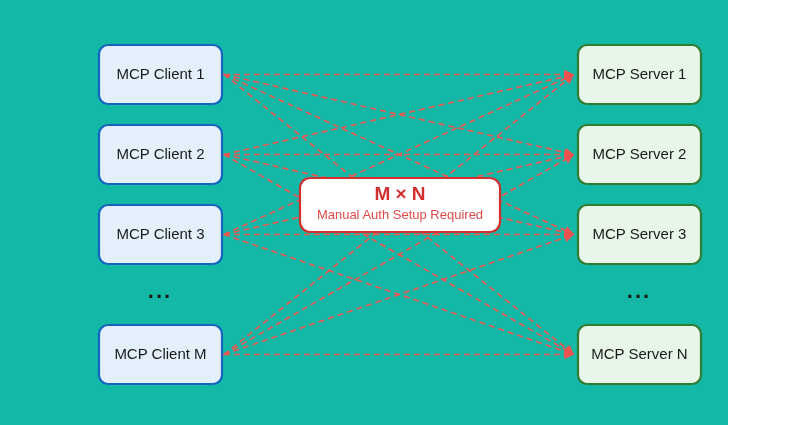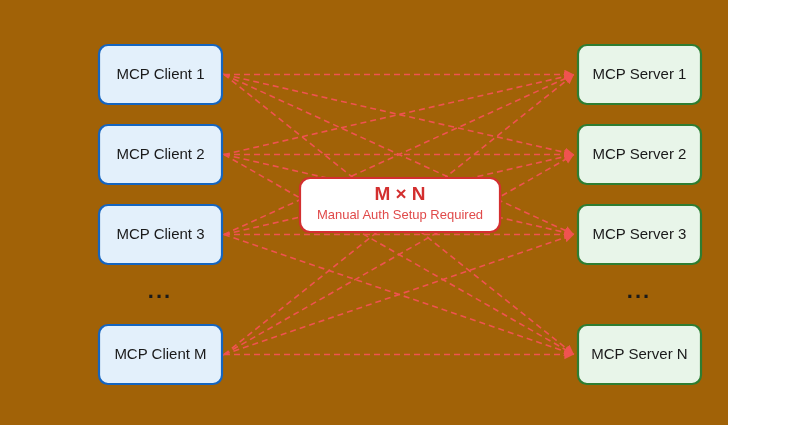--- a/index.html
+++ b/index.html
@@ -10,21 +10,21 @@
   body {
     width: 800px;
     height: 425px;
     overflow: hidden;
     font-family: "Liberation Sans", sans-serif;
   }
   #diagram-root {
     position: relative;
     width: 728px;
     height: 425px;
-    background: #a16207;
+    background: #14b8a6;
   }
   svg#diagram-svg {
     position: absolute;
     top: 0;
     left: 0;
     width: 800px;
     height: 425px;
     display: block;
   }
   .node-label {

